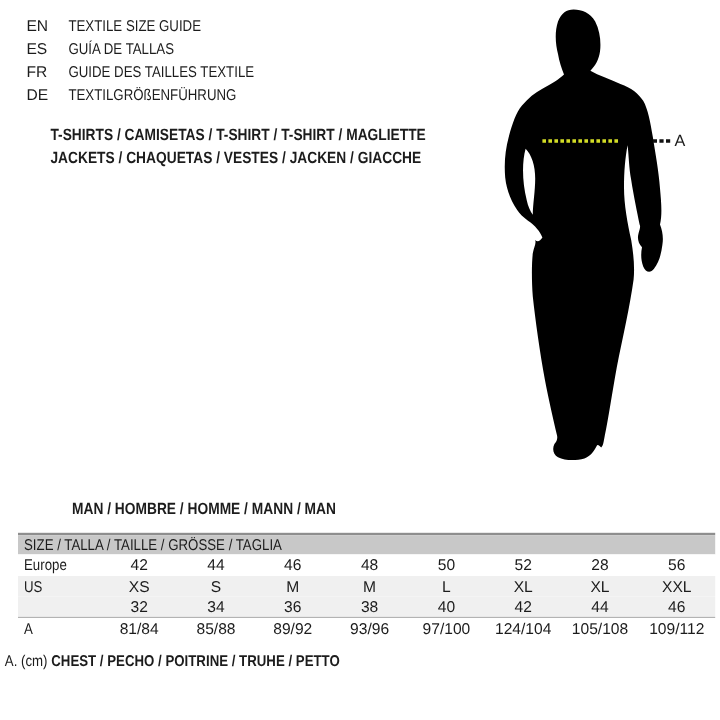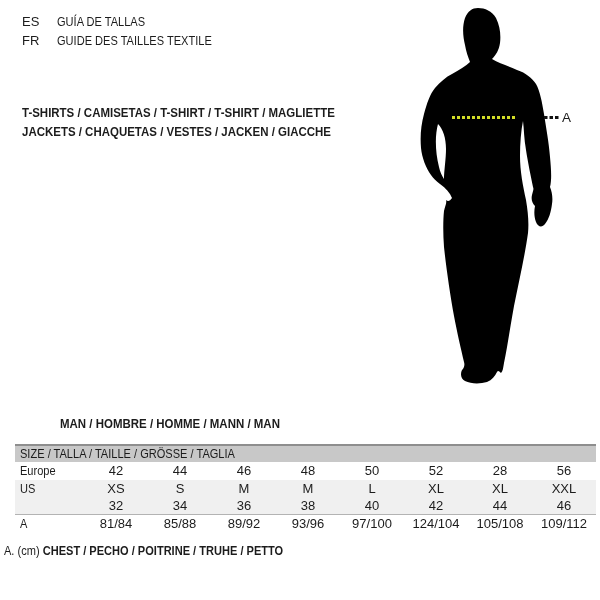--- a/index.html
+++ b/index.html
@@ -10,21 +10,21 @@
   }
   .cond { display:inline-block; transform:scaleX(0.85); transform-origin:0 50%; white-space:nowrap; }
 
   
   #lang-list { position:absolute; left:22px; top:12px; font-size:13px; }
   .lang-row { display:flex; height:19px; line-height:19px; }
   .lang-code { width:35px; flex:0 0 35px; }
 
   
   #categories { position:absolute; left:22px; top:104px; font-size:13.5px; font-weight:bold; }
-  .cat-row { height:18.5px; line-height:18.5px; }
+  .cat-row { height:18.5px; line-height:18.5px;margin-left:20px; }
 
   
   #figure-wrap { position:absolute; left:400px; top:0; width:200px; height:400px; }
 
   
   #section-title { position:absolute; left:20px; top:415px; font-size:13.5px; font-weight:bold; height:18px; line-height:18px;margin-left:40px; }
 
   
   #size-table { position:absolute; left:15px; top:444px; width:581px; border-top:2px solid #8e8e8e; font-size:13px; }
   .t-header { height:16px; line-height:16px; background:#c8c8c8; padding-left:5px; }
@@ -40,26 +40,34 @@
   #footnote { position:absolute; left:4px; top:542px; font-size:13px; height:18px; line-height:18px; white-space:nowrap; }
   #footnote .bold { font-weight:bold; }
 </style>
 </head>
 <body>
 
 <div id="canvas">
 
   <div id="lang-list">
     <div class="lang-row">
+      <span class="lang-code">EN</span>
+      <span class="cond">TEXTILE SIZE GUIDE</span>
+    </div>
+    <div class="lang-row">
       <span class="lang-code">ES</span>
       <span class="cond">GUÍA DE TALLAS</span>
     </div>
     <div class="lang-row">
       <span class="lang-code">FR</span>
       <span class="cond">GUIDE DES TAILLES TEXTILE</span>
+    </div>
+    <div class="lang-row">
+      <span class="lang-code">DE</span>
+      <span class="cond">TEXTILGRÖßENFÜHRUNG</span>
     </div>
   </div>
 
   <div id="categories">
     <div class="cat-row">
       <span class="cond">T-SHIRTS / CAMISETAS / T-SHIRT / T-SHIRT / MAGLIETTE</span>
     </div>
     <div class="cat-row">
       <span class="cond">JACKETS / CHAQUETAS / VESTES / JACKEN / GIACCHE</span>
     </div>

